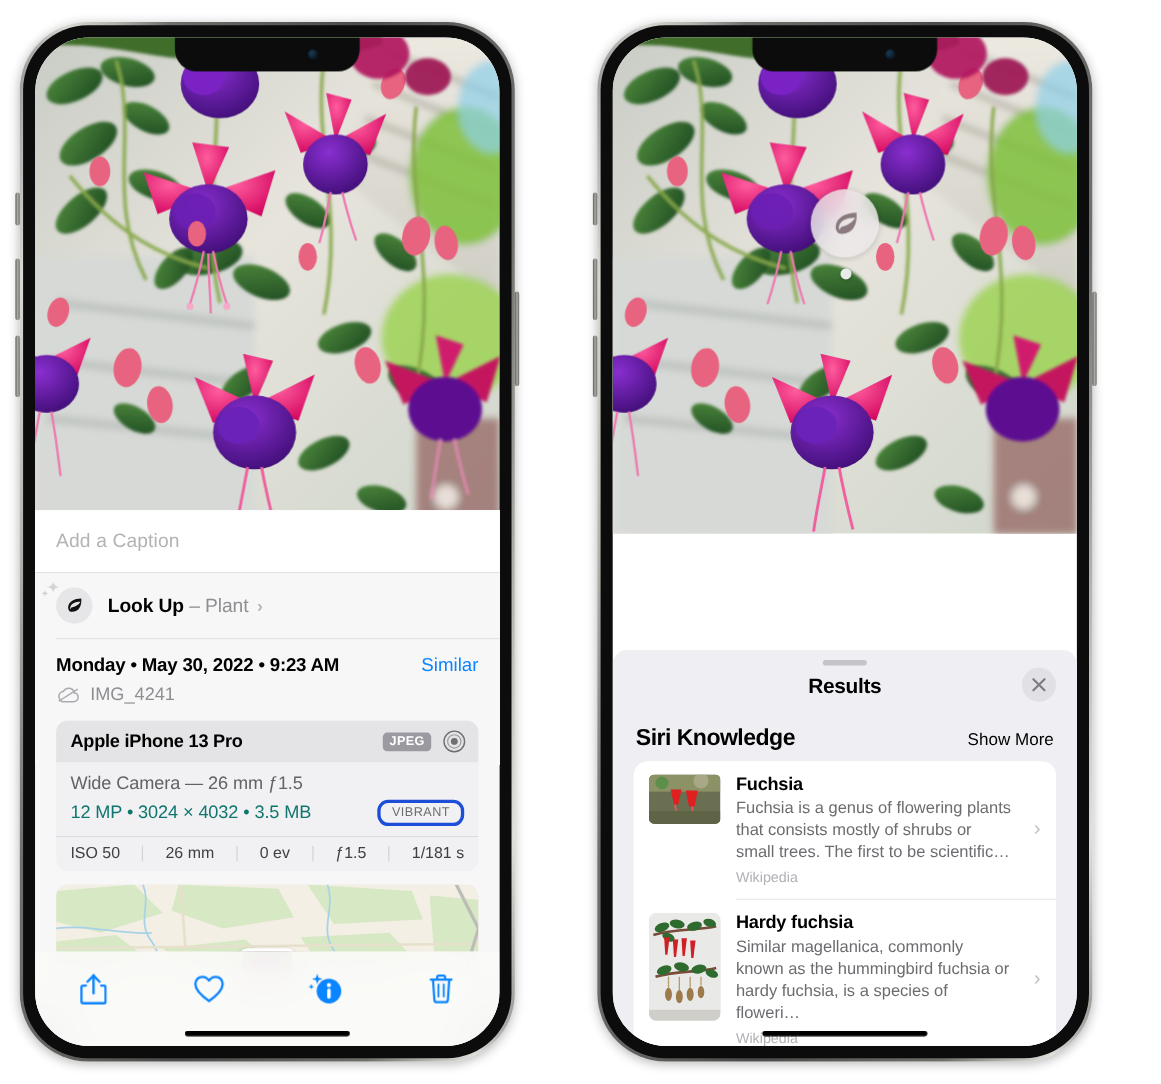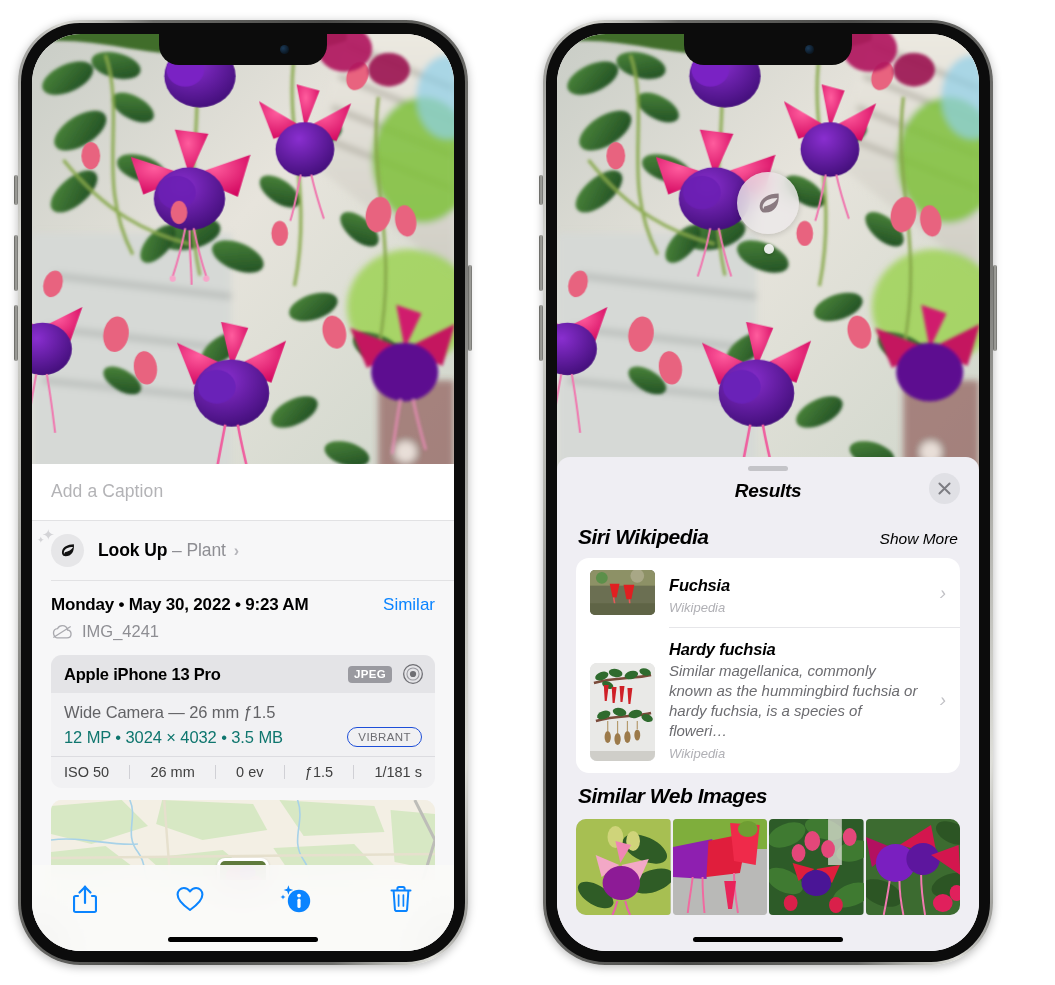--- a/index.html
+++ b/index.html
@@ -110,21 +110,21 @@
   .cam-head-right { display:flex; align-items:center; gap: 10px; }
   .badge-jpeg {
     background:#9a9aa0; color:#fff; font-size: 11.5px; font-weight:700;
     padding: 2.5px 6px; border-radius: 4px; letter-spacing:.3px;
   }
   .cam-body { padding: 10px 13px 9px 13px; }
   .cam-l1 { font-size: 16.5px; color:#636366; letter-spacing:-.1px; }
   .cam-l2row { display:flex; align-items:center; justify-content:space-between; margin-top: 5px; }
   .cam-l2 { font-size: 16.5px; color:#0f766e; letter-spacing:-.1px; }
   .pill-vibrant {
-    border: 1px solid #1d4ed8; color:#6d6d72; font-size: 11.5px;
+    border: 3px solid #1d4ed8; color:#6d6d72; font-size: 11.5px;
     padding: 3px 10px; border-radius: 10px; letter-spacing:.4px;
   }
   .cam-exif {
     border-top: 1px solid #dcdce0;
     display:flex; align-items:center; justify-content: space-between;
     padding: 7px 13px 8px 13px;
   }
   .exif-item { font-size: 14.5px; color:#404040; }
   .exif-sep { width:1px; height: 14px; background:#d0d0d5; }
 
@@ -172,21 +172,21 @@
   }
   .sec-head {
     display:flex; align-items:baseline; justify-content: space-between;
     padding: 11px 21px 9px 21px;
   }
   .sec-title { font-size: 21px; font-weight: 700; color:#000; letter-spacing:-.5px; }
   .sec-action { font-size: 15.5px; color:#000000; }
   .card {
     margin: 0 19px; background:#fff; border-radius: 13px; overflow:hidden;
   }
-  .kn-row { display:flex; gap: 14px; padding: 12px 14px 12px 14px; align-items: flex-end; }
+  .kn-row { display:flex; gap: 14px; padding: 12px 14px 12px 14px; align-items: flex-start; }
   .kn-thumb { width: 65px; height: 45px; border-radius: 5px; overflow:hidden; flex:0 0 auto; background:#ddd; }
   .kn-thumb.tall { height: 98px; border-radius:7px; }
   .kn-body { flex: 1 1 auto; min-width: 0; }
   .kn-title { font-size: 16.5px; font-weight:700; color:#000; letter-spacing:-.2px; }
   .kn-desc { font-size: 15px; color:#6c6c70; line-height: 1.33; margin-top: 2px; }
   .kn-src { font-size: 13px; color:#b0b0b5; margin-top: 5px; }
   .kn-chev { align-self: center; color:#c0c0c5; font-size: 19px; padding-left: 4px; }
   .kn-div { height:1px; background:#e6e6e9; margin-left: 93px; }
   .web-strip { display:flex; gap: 2px; padding: 0 19px; margin-top: 2px; }
   .web-tile { flex: 1 1 0; height: 96px; border-radius: 4px; overflow:hidden; background:#ccc; }
@@ -700,53 +700,54 @@
             </svg>
           </div>
           <div class="leaf-dot" style="left: 207px; top: 210px;"></div>
         </div>
 
         <div class="notch">
 
           <div class="cam"></div>
         </div>
 
-        <div class="results-sheet" style="height: 494px; font-style: italic;">
+        <div class="results-sheet" style="height: 360px;">
           <div class="grabber"></div>
           <div class="res-head">
             <span class="res-title">Results</span>
             <div class="close-x">
               <svg width="15" height="15" viewBox="0 0 16 16">
                 <path d="M2.6 2.6 L13.4 13.4 M13.4 2.6 L2.6 13.4" stroke="#7c7c82" stroke-width="2.1" stroke-linecap="round"></path>
               </svg>
             </div>
           </div>
 
           <div class="sec-head">
-            <span class="sec-title">Siri Wikipedia</span>
+            <span class="sec-title">Siri Knowledge</span>
             <span class="sec-action">Show More</span>
           </div>
 
           <div class="card">
 
             <div class="kn-row">
               <div class="kn-thumb">
                 <svg width="100%" height="100%" viewBox="0 0 66 46" preserveAspectRatio="none">
                   <rect width="66" height="46" fill="#6b6f52"></rect>
                   <rect x="0" y="0" width="66" height="16" fill="#8d9166"></rect>
                   <circle cx="12" cy="8" r="6" fill="#5c8f4a"></circle>
                   <circle cx="48" cy="6" r="7" fill="#a8a786"></circle>
                   <path d="M20 14 L30 14 L27 28 L23 28 Z" fill="#e01f21"></path>
                   <path d="M34 15 L45 15 L42 30 L37 30 Z" fill="#e01f21"></path>
                   <path d="M24 28 L26 40 M40 30 L41 42" stroke="#e8595a" stroke-width="1.6"></path>
                   <rect x="0" y="34" width="66" height="12" fill="#5f6446"></rect>
                 </svg>
               </div>
               <div class="kn-body">
                 <div class="kn-title">Fuchsia</div>
+                <div class="kn-desc">Fuchsia is a genus of flowering plants that consists mostly of shrubs or small trees. The first to be scientific…</div>
                 <div class="kn-src">Wikipedia</div>
               </div>
               <div class="kn-chev">›</div>
             </div>
             <div class="kn-div"></div>
 
             <div class="kn-row">
               <div class="kn-thumb tall">
                 <svg width="100%" height="100%" viewBox="0 0 66 98" preserveAspectRatio="none">
                   <rect width="66" height="98" fill="#e9e9e7"></rect>

